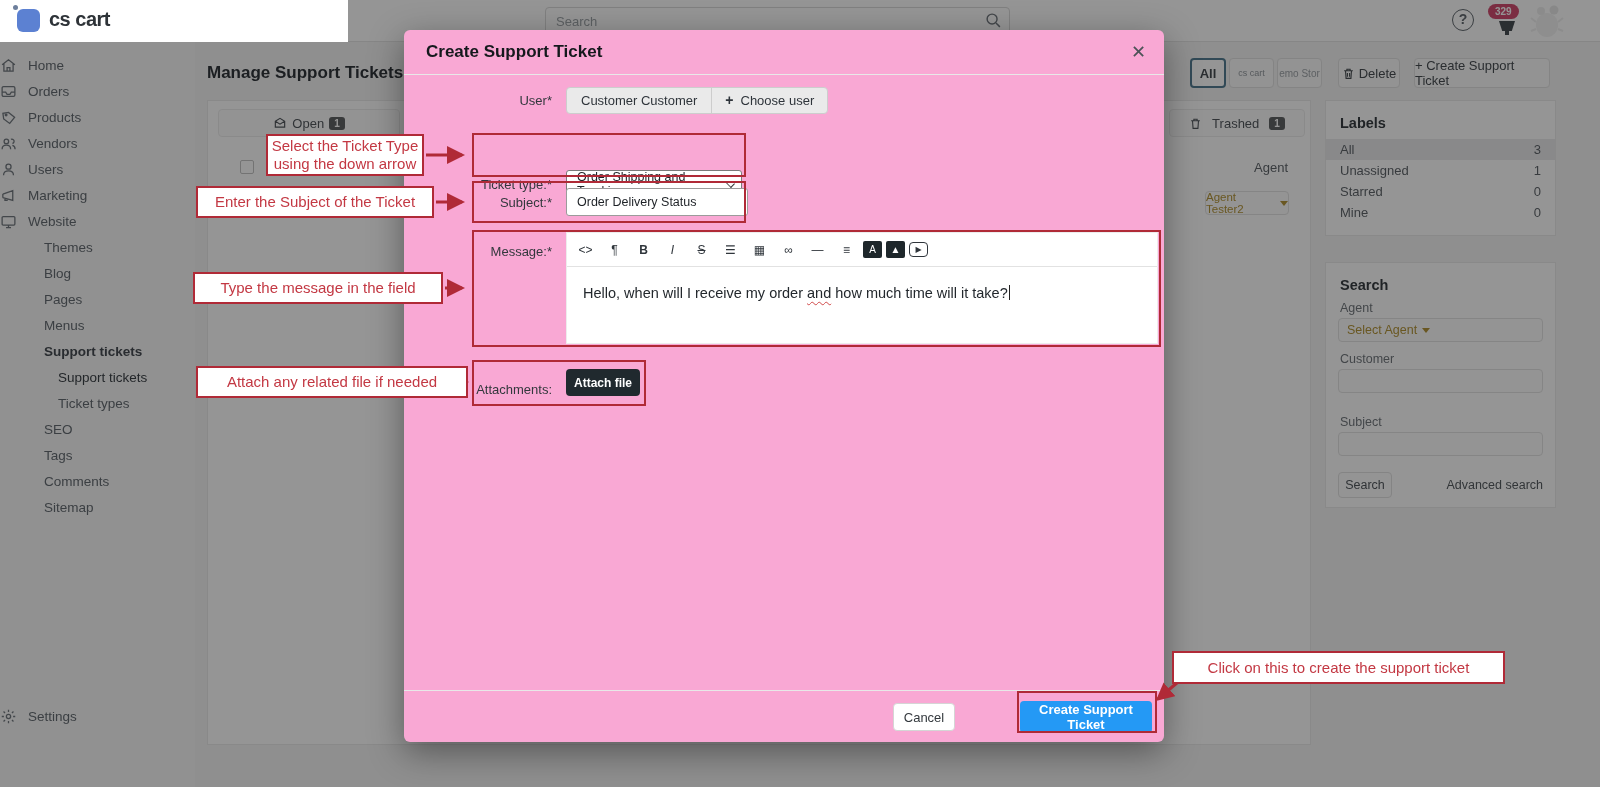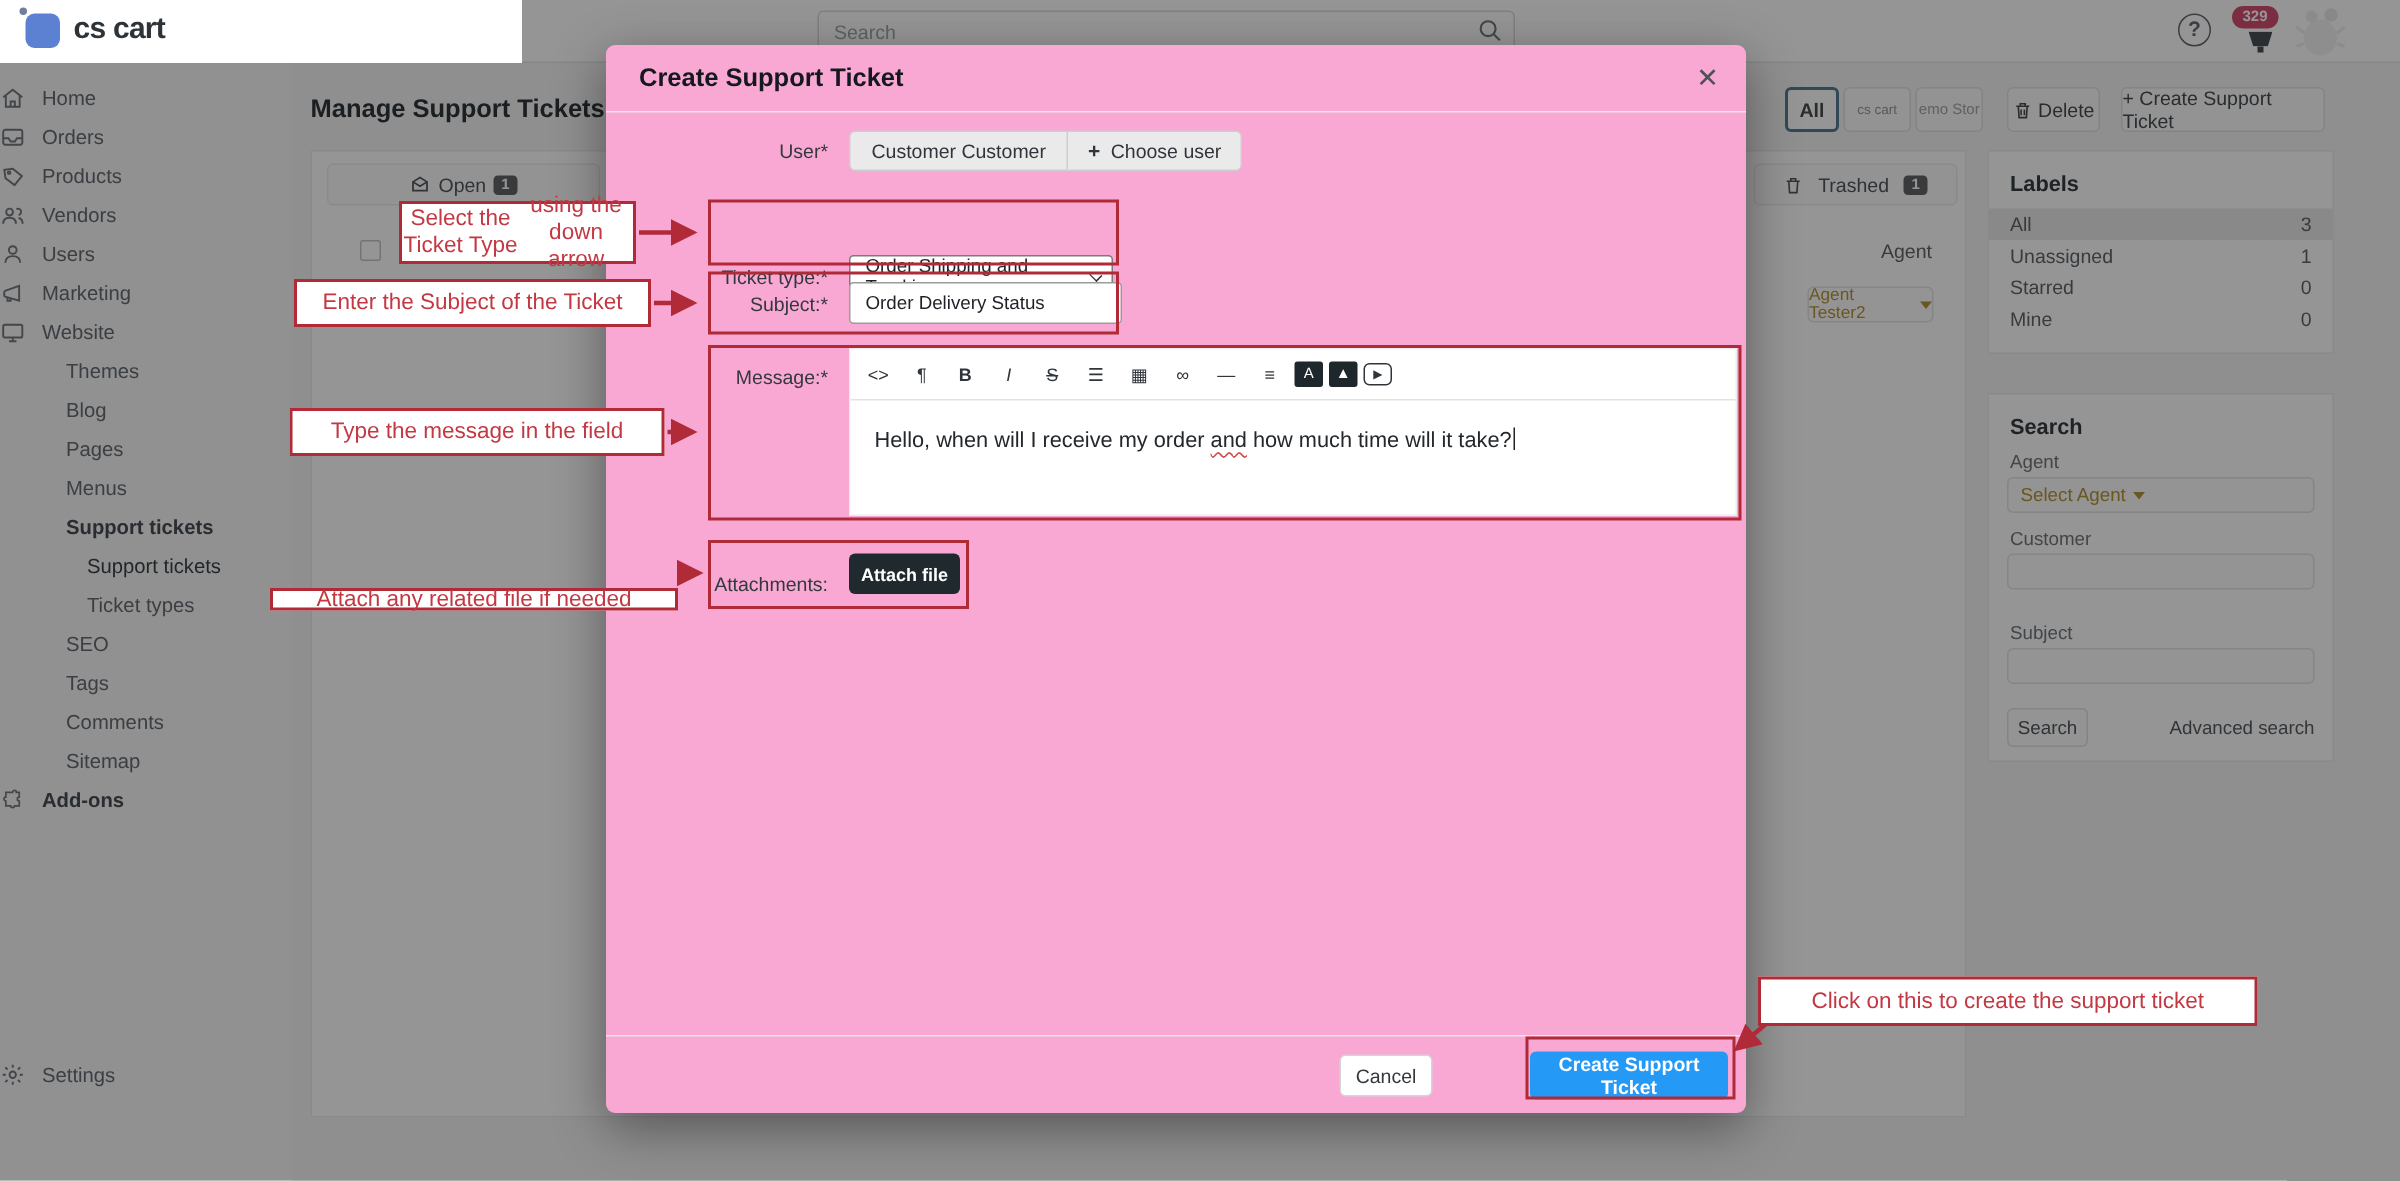--- a/index.html
+++ b/index.html
@@ -90,21 +90,21 @@
   .msg-text { position:absolute; left:16px; top:52px; font-size:14.5px; color:#23282d; white-space:nowrap; }
   .squiggle { text-decoration:underline; text-decoration-style:wavy; text-decoration-color:#d04a4a; text-decoration-thickness:1px; text-underline-offset:3px; }
   .type-cursor { display:inline-block; width:1.5px; height:15px; background:#222; vertical-align:-2px; margin-left:1px; }
   .attach-btn { position:absolute; left:162px; top:339px; width:74px; height:27px; background:#20292e; border:none; border-radius:4px; color:#fff; font-weight:bold; font-size:12px; cursor:pointer; }
   .modal-footer { position:absolute; left:0; bottom:0; width:100%; height:52px; border-top:1px solid #e8e8e8; }
   .cancel-btn { position:absolute; right:209px; top:12px; width:62px; height:28px; background:#fff; border:1px solid #d5d5d5; border-radius:4px; font-size:13px; color:#33383d; cursor:pointer; }
   .create-btn { position:absolute; right:12px; top:10px; width:132px; height:32px; background:#2499f5; border:none; border-radius:4px; color:#fff; font-weight:bold; font-size:13px; cursor:pointer; }
 
   
   .anno-rect { position:absolute; border:2px solid #b02a37; z-index:30; pointer-events:none; }
-  .callout { position:absolute; background:#fff; border:2px solid #b02a37; color:#c33843; font-size:15px; z-index:31; display:flex; align-items:center; justify-content:center; text-align:center; line-height:18px; }
+  .callout { position:absolute; background:#fff; border:2px solid #b02a37; color:#c33843; font-size:15px; z-index:31; display:flex; flex-direction:column; align-items:center; justify-content:center; text-align:center; line-height:18px; }
   .arrows-svg { position:absolute; left:0; top:0; z-index:30; pointer-events:none; }
 </style>
 </head>
 <body>
 
 <div class="topbar">
   <div class="search-wrap">
     <input class="search-input" placeholder="Search" style="">
     <svg class="search-icon" width="17" height="17" viewBox="0 0 24 24" fill="none" stroke="#6a7178" stroke-width="2">
         <circle cx="10" cy="10" r="7"></circle>
@@ -205,26 +205,20 @@
     </div>
   <div class="side-item noicon">
       <span>Tags</span>
     </div>
   <div class="side-item noicon">
       <span>Comments</span>
     </div>
   <div class="side-item noicon">
       <span>Sitemap</span>
     </div>
-  <div class="side-item bold">
-    <svg class="sicon" viewBox="0 0 24 24" fill="none" stroke="currentColor" stroke-width="1.8">
-        <path d="M9 4 h3 a2 2 0 1 1 4 0 h3 v5 a2 2 0 1 0 0 4 v5 h-5 a2 2 0 1 1 -4 0 H5 v-5 a2 2 0 1 1 0 -4 V4 Z" transform="translate(1,1) scale(0.9)"></path>
-      </svg>
-    <span>Add-ons</span>
-  </div>
   <div class="side-item side-settings">
     <svg class="sicon" viewBox="0 0 24 24" fill="none" stroke="currentColor" stroke-width="1.8">
         <circle cx="12" cy="12" r="3"></circle>
         <path d="M12 2.5 v3 M12 18.5 v3 M2.5 12 h3 M18.5 12 h3 M5 5 l2.1 2.1 M16.9 16.9 L19 19 M19 5 l-2.1 2.1 M7.1 16.9 L5 19"></path>
       </svg>
     <span>Settings</span>
   </div>
 </div>
 
 <div class="page-title">Manage Support Tickets</div>
@@ -372,21 +366,21 @@
 <div class="callout" style="left:266px; top:134px; width:158px; height:42px;">
   <span>Select the Ticket Type</span>
     <span>using the down arrow</span>
 </div>
 <div class="callout" style="left:196px; top:186px; width:238px; height:32px;">
   <span>Enter the Subject of the Ticket</span>
 </div>
 <div class="callout" style="left:193px; top:272px; width:250px; height:32px;">
   <span>Type the message in the field</span>
 </div>
-<div class="callout" style="left:180px; top:366px; width:272px; height:15px;margin-top:26px;">
+<div class="callout" style="left:196px; top:366px; width:272px; height:32px;">
   <span>Attach any related file if needed</span>
 </div>
 <div class="callout" style="left:1172px; top:651px; width:333px; height:33px;">
   <span>Click on this to create the support ticket</span>
 </div>
 
 <svg class="arrows-svg" width="1600" height="787" viewBox="0 0 1600 787">
   <defs>
     <marker id="ah" markerWidth="7" markerHeight="7" refX="5" refY="3" orient="auto">
       <path d="M0,0 L6,3 L0,6 Z" fill="#b02a37"></path>

